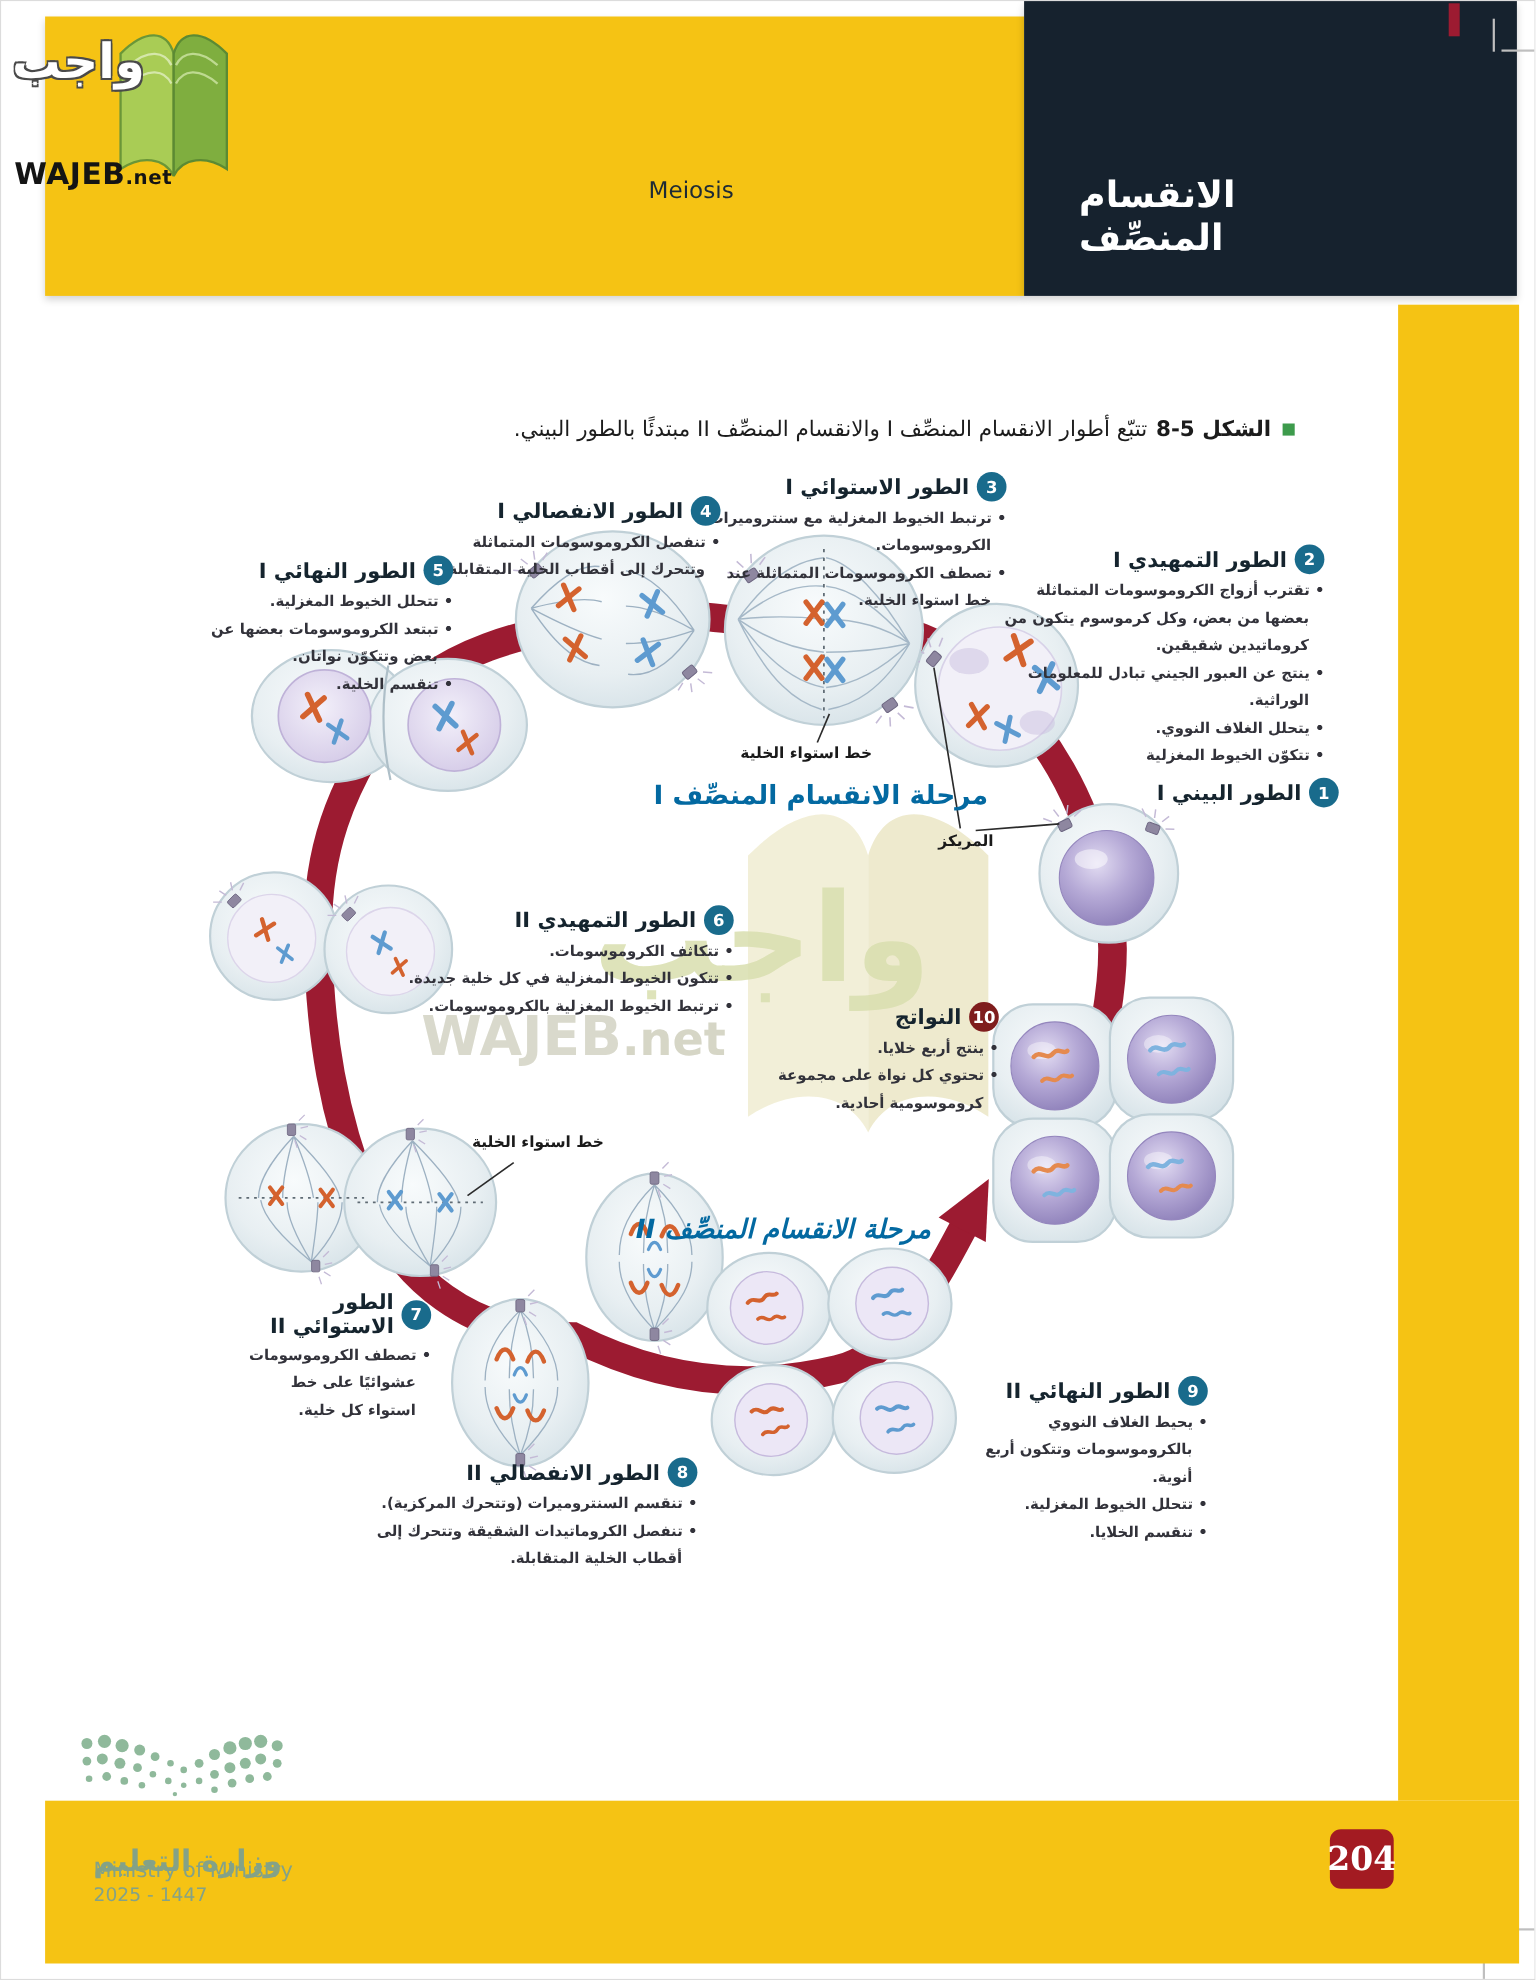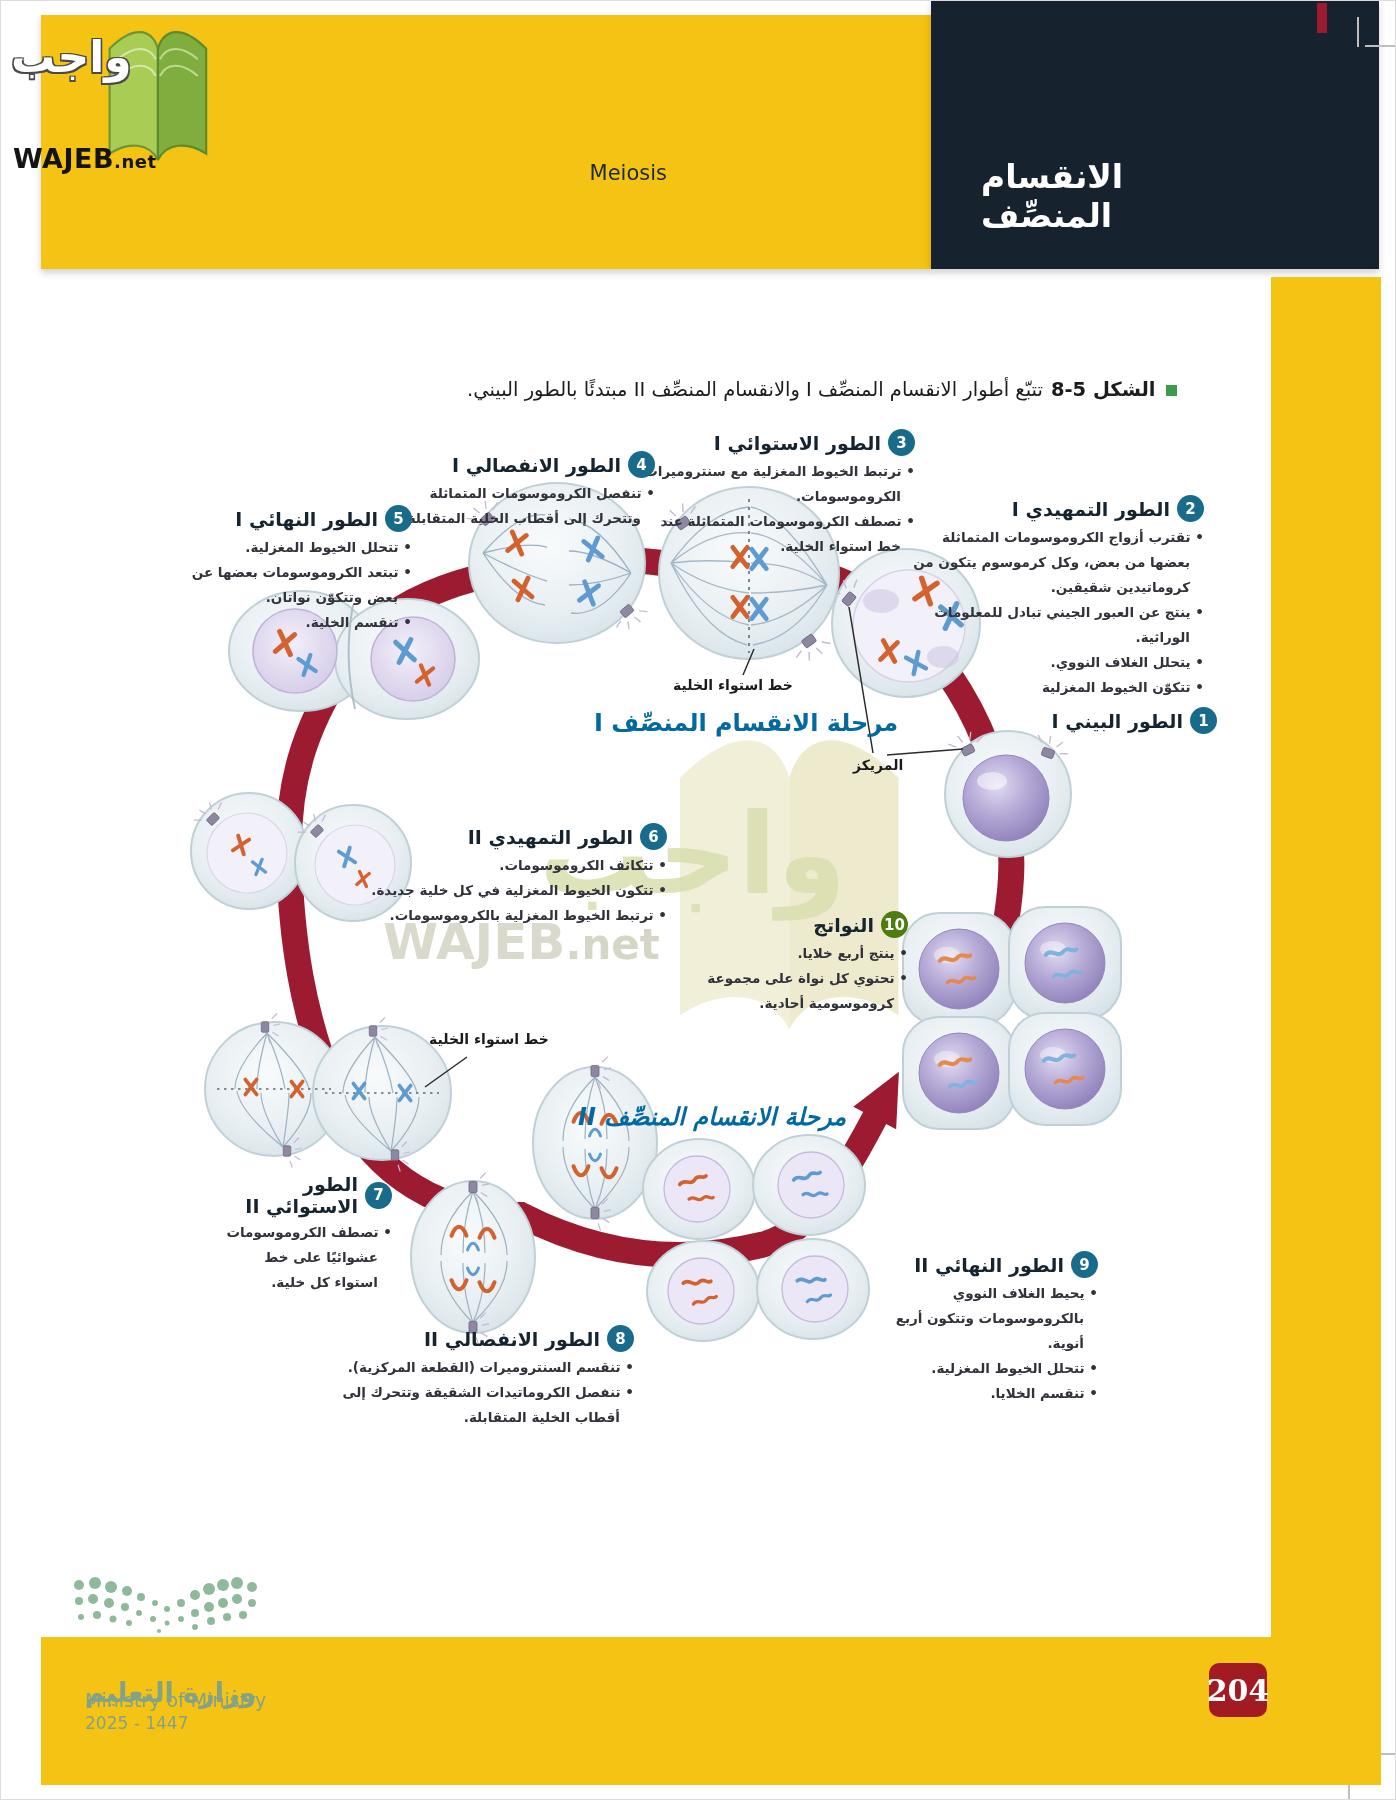--- a/index.html
+++ b/index.html
@@ -34,21 +34,21 @@
   .wm-ar{left:538px;top:788px;font-size:112px;font-weight:bold;color:#D9DFAF;opacity:.85;direction:rtl;}
   .wm-en{left:382px;top:912px;font-size:50px;font-weight:bold;color:#d8d8ca;opacity:.95;}
   .wm-en .tld{font-size:42px;color:#d4d4c4;}
   
   .diagram{position:absolute;left:0;top:0;width:1396px;height:1800px;pointer-events:none;}
   
   .phase{position:absolute;direction:rtl;text-align:right;}
   .phase-head{display:flex;align-items:center;gap:7px;font-size:19px;font-weight:bold;color:#15242e;}
   .phase-num{width:27px;height:27px;border-radius:50%;background:#196B8C;color:#fff;font-size:15px;font-weight:bold;
     display:flex;align-items:center;justify-content:center;flex:0 0 27px;}
-  .phase-num.green{background:#4d7c0f;}
+  .phase-num.green{background:#7f1d1d;}
   .phase-bullets{margin-top:3px;font-size:13.5px;font-weight:bold;color:#32323a;line-height:1.85;}
   .bullet{padding-right:14px;text-indent:-14px;}
   .bullet::before{content:"• ";}
   
   .dlabel{position:absolute;font-size:14px;font-weight:bold;color:#1a1a1a;direction:rtl;white-space:nowrap;}
   .stage-label{position:absolute;font-size:24px;font-weight:bold;color:#0369a1;direction:rtl;white-space:nowrap;}
   
   .moe-dots{position:absolute;left:70px;top:1574px;}
   .moe-ar{position:absolute;left:84px;top:1648px;font-size:27px;font-weight:bold;color:#84A287;direction:ltr;margin-top:28px;}
   .moe-en{position:absolute;left:84px;top:1688px;font-size:19px;color:#84A287;}
@@ -371,21 +371,21 @@
       <div class="bullet">تصطف الكروموسومات عشوائيًا على خط استواء كل خلية.</div>
     </div>
   </div>
 
   <div class="phase" style="right:761px;top:1324px;width:320px;">
     <div class="phase-head">
         <span class="phase-num">8</span>
         <span>الطور الانفصالي II</span>
       </div>
     <div class="phase-bullets">
-      <div class="bullet">تنقسم السنتروميرات (القطعة المركزية).</div>
+      <div class="bullet">تنقسم السنتروميرات (وتتحرك المركزية).</div>
       <div class="bullet">تنفصل الكروماتيدات الشقيقة وتتحرك إلى أقطاب الخلية المتقابلة.</div>
     </div>
   </div>
 
   <div class="phase" style="right:297px;top:1250px;width:215px;">
     <div class="phase-head">
         <span class="phase-num">9</span>
         <span>الطور النهائي II</span>
       </div>
     <div class="phase-bullets">

